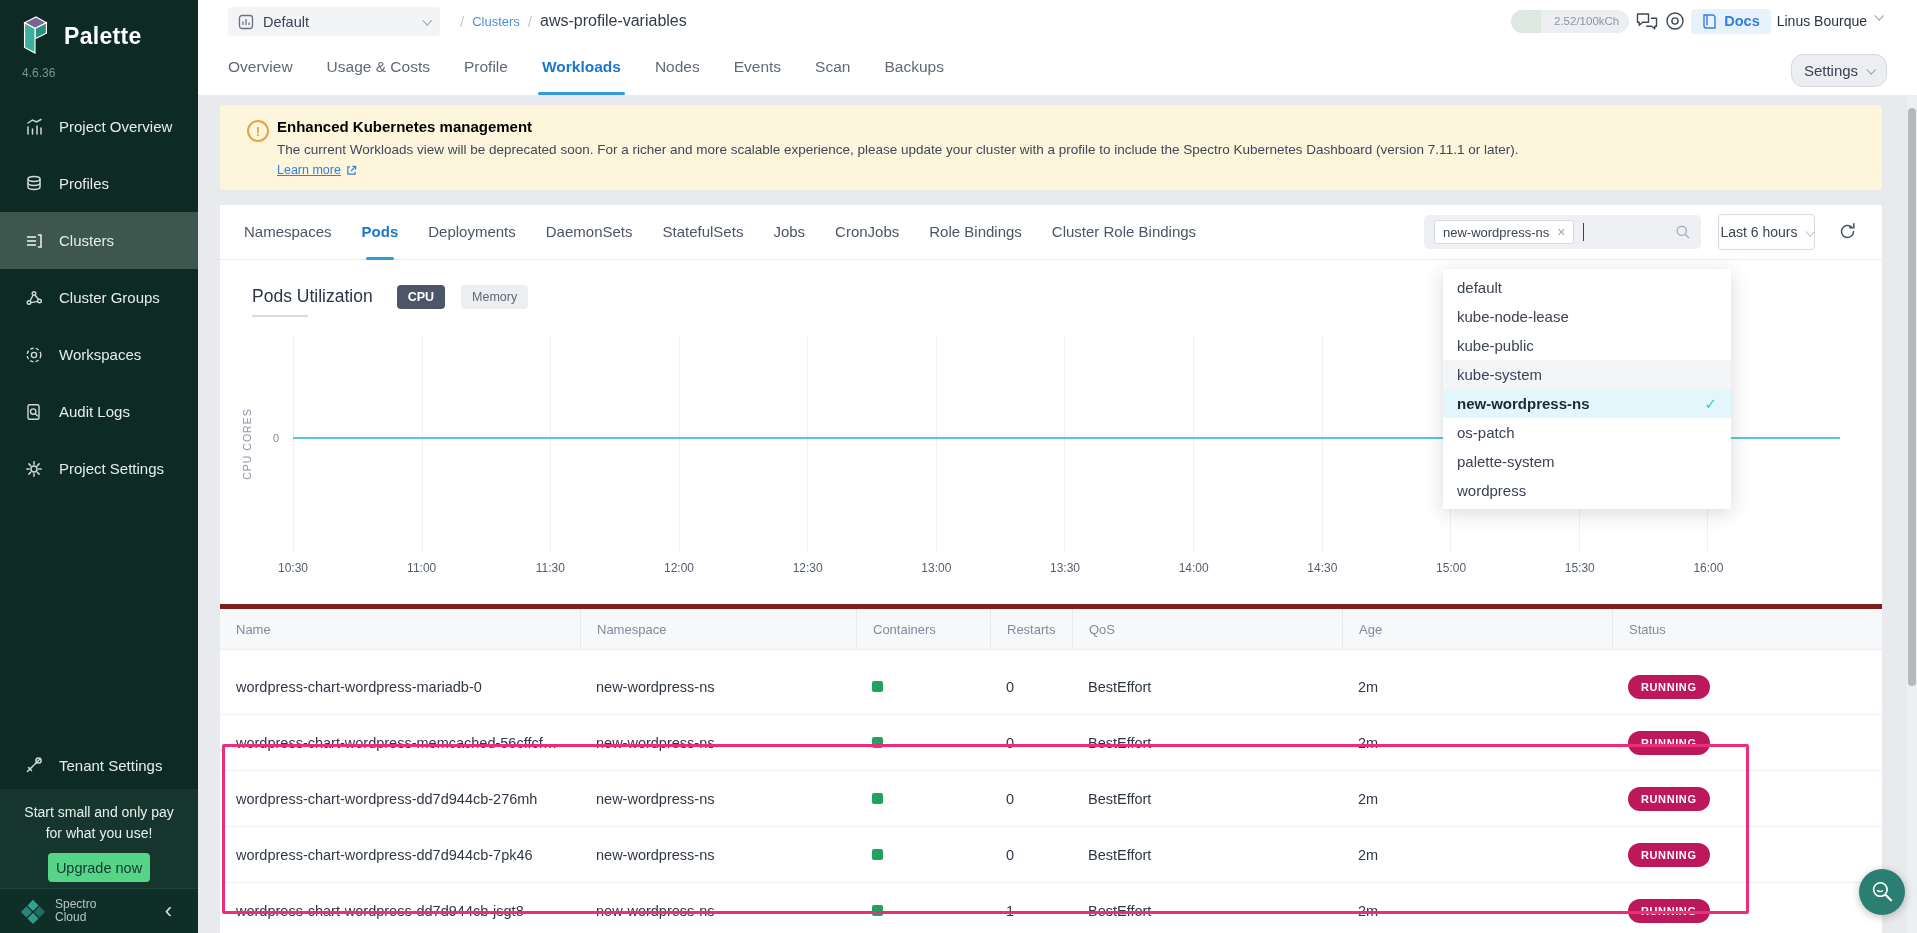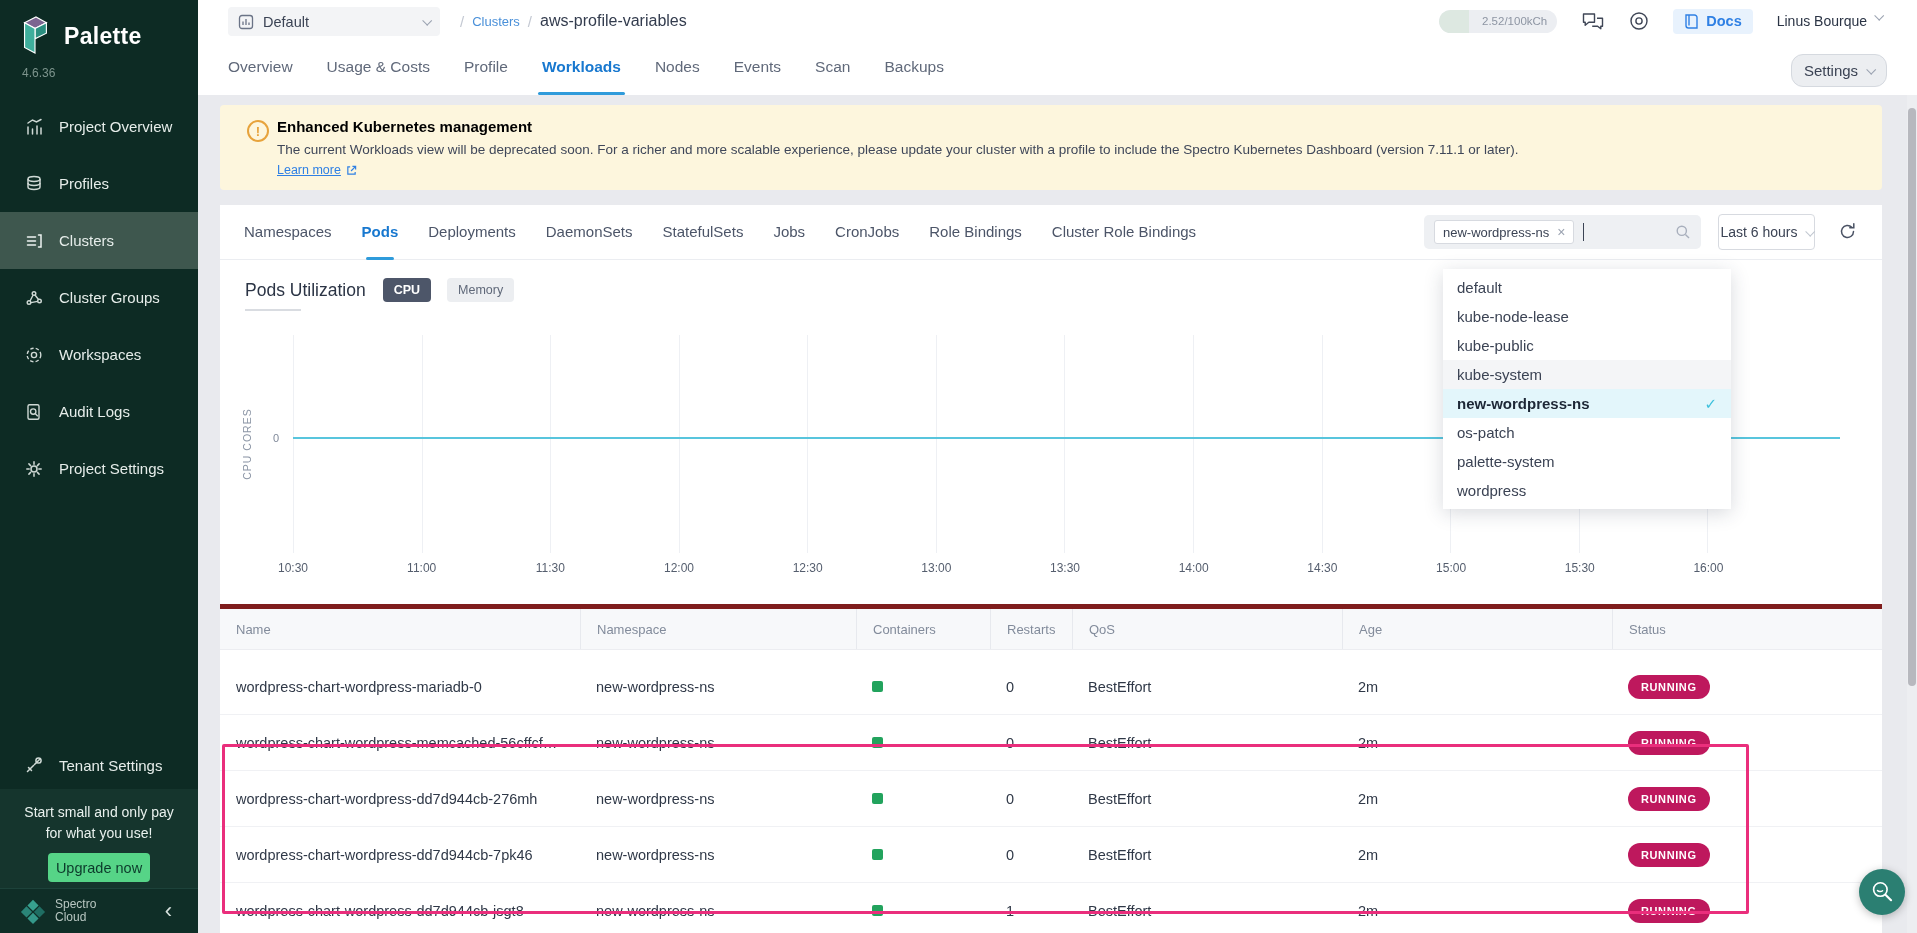--- a/index.html
+++ b/index.html
@@ -31,21 +31,21 @@
 
   .topbar{position:absolute;left:0;right:0;top:0;height:42px;display:flex;align-items:center}
   .proj-select{position:absolute;left:30px;top:7px;width:212px;height:29px;background:#f3f4f6;border-radius:4px;
     display:flex;align-items:center;padding:0 10px;gap:9px;cursor:pointer}
   .proj-select .lbl{font-size:14.5px;color:#3b4354}
   .proj-select .chev{margin-left:auto}
   .crumb{position:absolute;left:262px;top:0;height:42px;display:flex;align-items:center;gap:8px}
   .crumb .sl{color:#c3c8d2;font-size:15px}
   .crumb .lnk{color:#4a90d9;font-size:13px;cursor:pointer}
   .crumb .cur{color:#333c4e;font-size:16px}
-  .top-right{position:absolute;right:35px;top:0;height:42px;display:flex;align-items:center;gap:24px}
+  .top-right{position:absolute;right:35px;top:0;height:42px;display:flex;align-items:center;gap:6px}
   .usage-pill{position:relative;width:118px;height:23px;border-radius:12px;background:#eceef2;overflow:hidden;
     display:flex;align-items:center;justify-content:flex-end;padding-right:10px;cursor:pointer}
   .usage-fill{position:absolute;left:0;top:0;bottom:0;width:30px;background:#dde8e1;border-radius:12px 0 0 12px}
   .usage-pill span{position:relative;font-size:11.5px;color:#8d95a3}
   .tico{display:inline-flex;align-items:center;cursor:pointer}
   .docs-btn{display:flex;align-items:center;gap:7px;background:#e8f2fd;border-radius:4px;padding:4px 11px;cursor:pointer}
   .docs-btn span{color:#2f80e4;font-size:14.5px;font-weight:600}
   .user{display:flex;align-items:flex-start;gap:8px;font-size:14px;color:#2b3445;cursor:pointer}
 
   .chev{display:inline-block;width:7px;height:7px;border-right:1.6px solid #9aa2b0;border-bottom:1.6px solid #9aa2b0;
@@ -83,21 +83,21 @@
     gap:8px;padding:0 8px;font-size:13px;color:#3b4354}
   .chip-x{color:#9aa2b0;font-size:14px;cursor:pointer}
   .tcaret{width:1px;height:18px;background:#3b4354;margin-left:9px}
   .ns-input .search{margin-left:auto}
   .range-select{position:absolute;left:1498px;top:9px;width:97px;height:36px;background:#fff;border:1px solid #d7dae0;
     border-radius:4px;display:flex;align-items:center;justify-content:center;gap:8px;font-size:14px;color:#3b4354;cursor:pointer}
   .range-select .chev{border-color:#c0c6cf}
   .refresh{position:absolute;left:1618px;top:17px;cursor:pointer}
 
   .chart-head{position:absolute;left:24px;top:73px;display:flex;align-items:center;gap:16px}
-  .chart-head h3{margin:1px;font-size:17.5px;font-weight:500;color:#2b3445;position:relative}
+  .chart-head h3{margin:8px;font-size:17.5px;font-weight:500;color:#2b3445;position:relative}
   .chart-head h3::after{content:"";position:absolute;left:0;bottom:-10px;width:56px;height:2px;background:#d9dce1}
   .tg{height:24px;border-radius:4px;padding:0 11px;font-size:12.5px;display:inline-flex;align-items:center;cursor:pointer;
     background:#eceef1;color:#5f6879}
   .tg.active{background:#4d5669;color:#fff;font-weight:600}
 
   .plot{position:absolute;left:73px;top:130px;width:1547px;height:218px}
   .gridzone{position:absolute;left:0;width:91.5%;display:flex;justify-content:space-between}
   .gridlines{top:0;height:100%}
   .gridline{width:1px;background:#eef0f4}
   .zeroline{position:absolute;left:0;right:0;top:102px;height:2px;background:#58c5dd}

